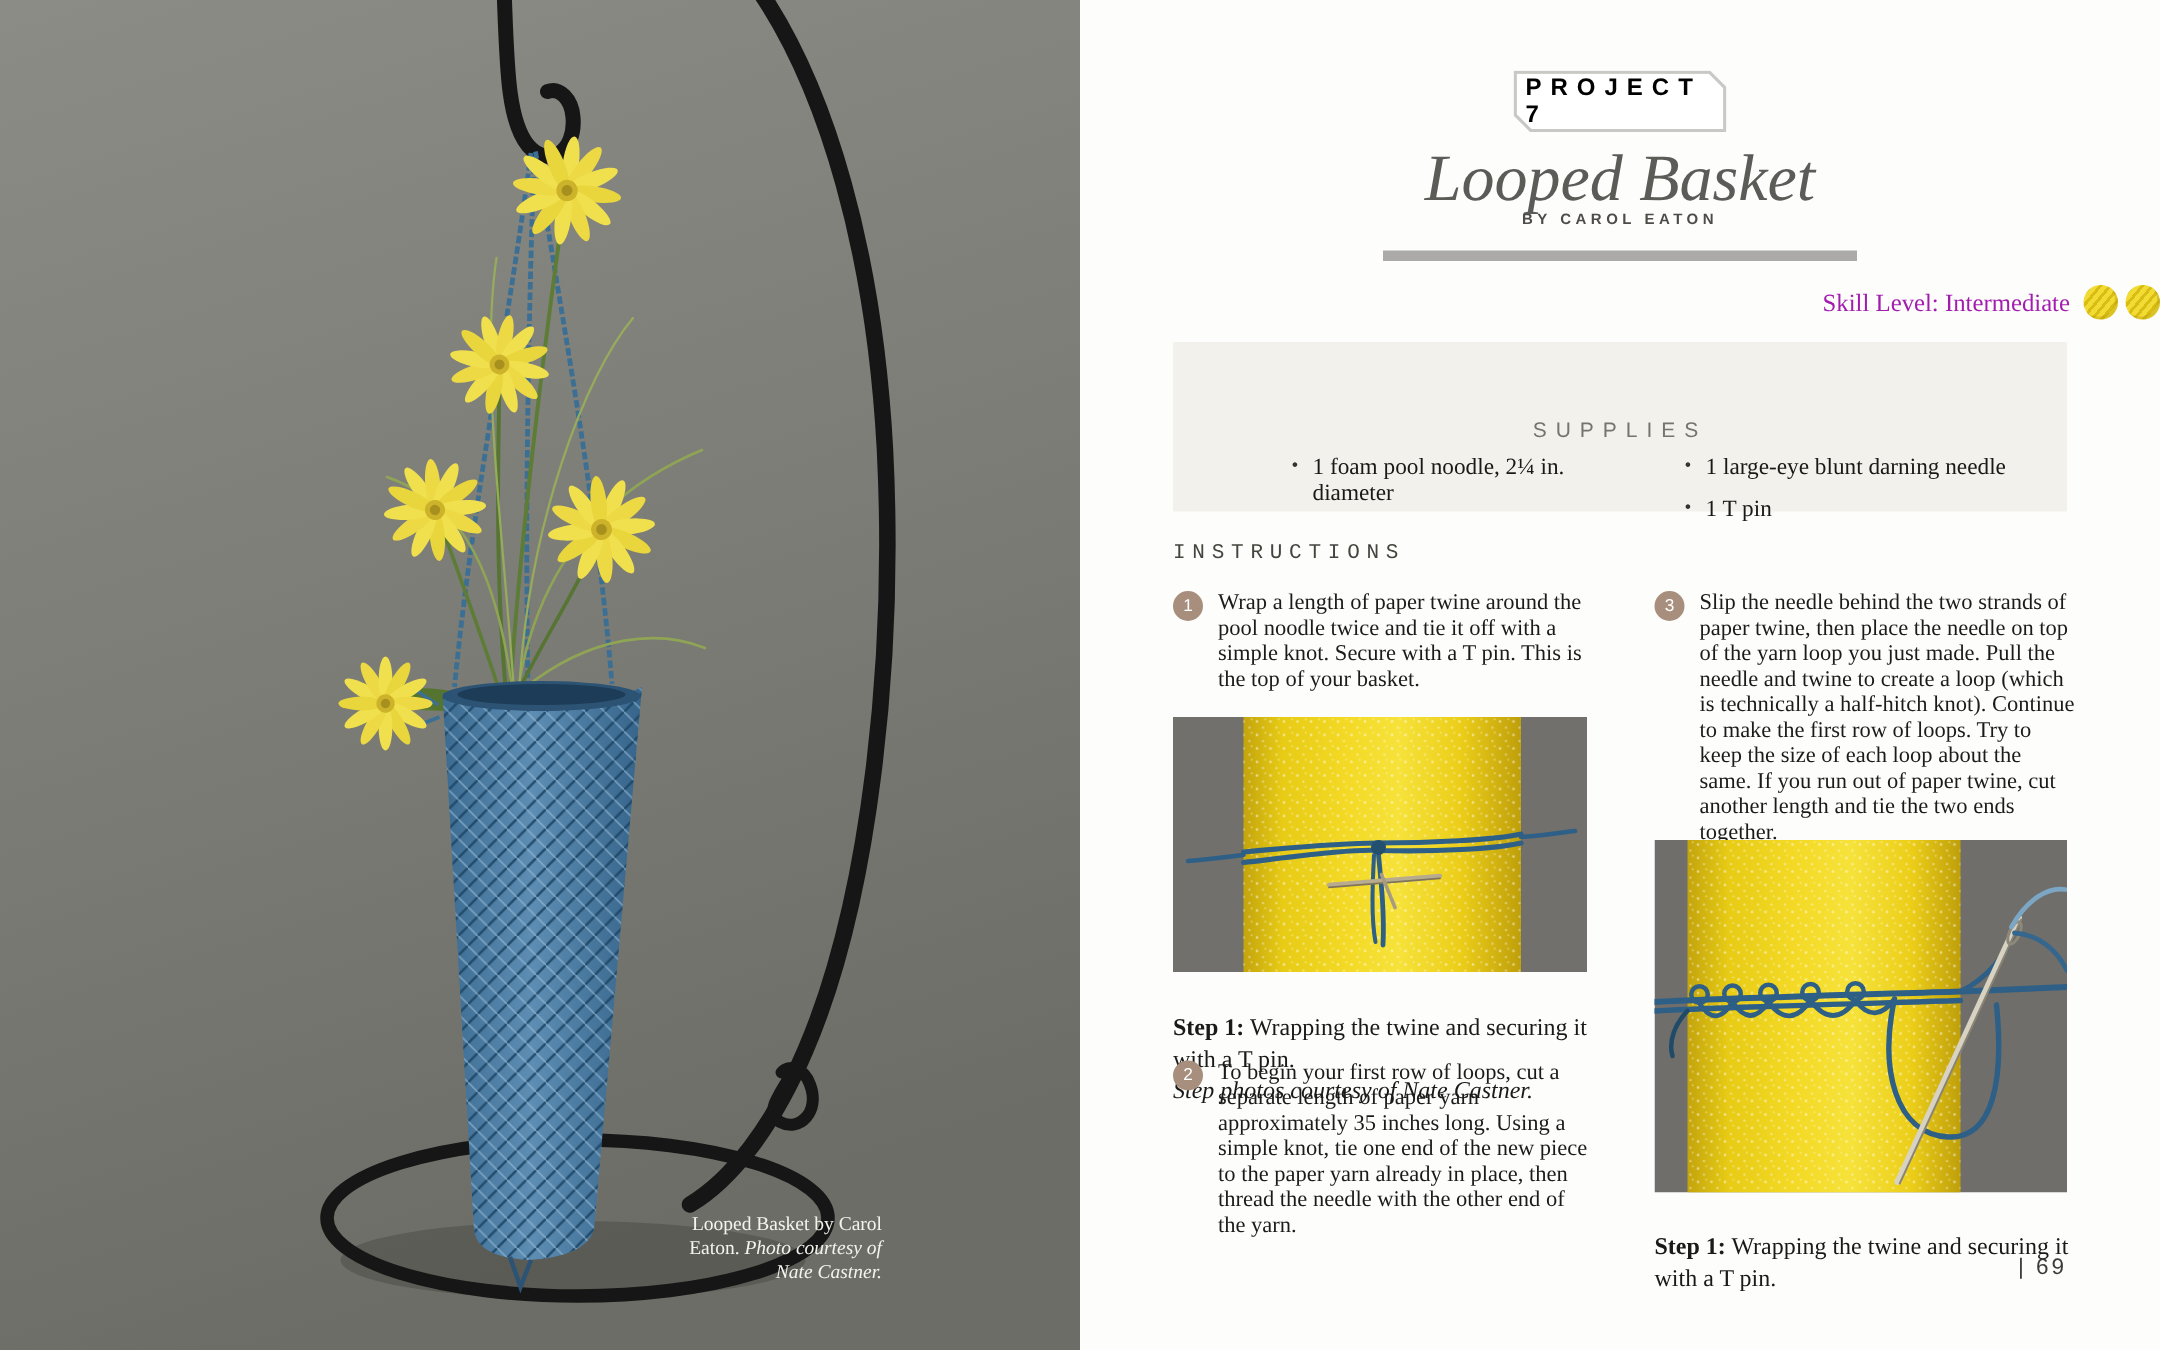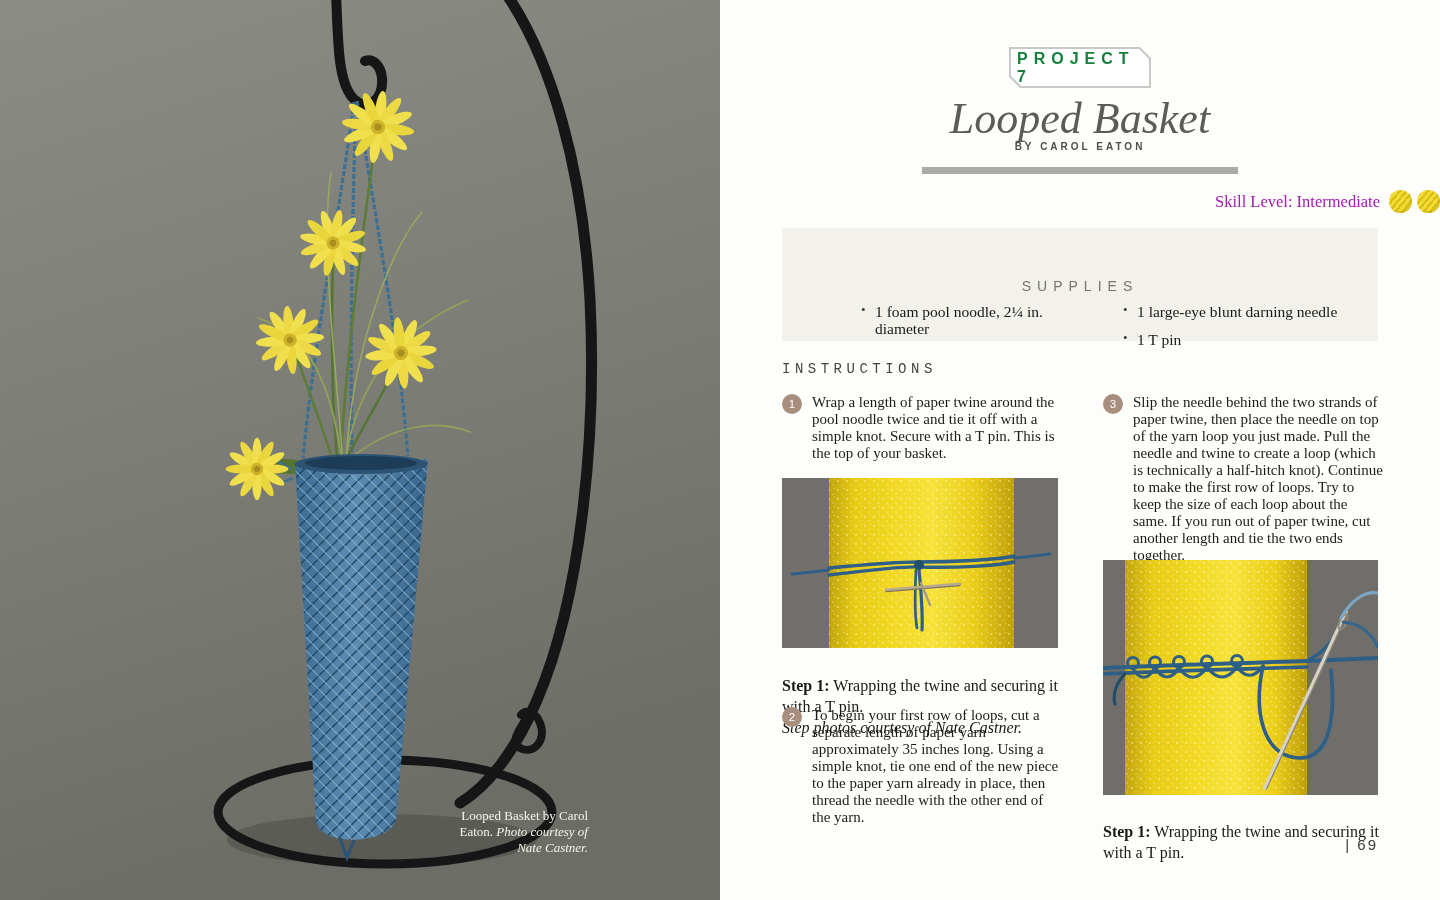--- a/index.html
+++ b/index.html
@@ -18,21 +18,21 @@
   .page { position:absolute; left:720px; top:0; width:720px; height:900px; background:#fdfdfb; }
 
   .badge { position:absolute; left:50%; top:47px; transform:translateX(-50%);
            width:142px; height:41px;
            background:#c8c8c4;
            clip-path:polygon(0 0, calc(100% - 11px) 0, 100% 11px, 100% 100%, 11px 100%, 0 calc(100% - 11px)); }
   .badge-inner { position:absolute; inset:2px; background:#ffffff;
            clip-path:polygon(0 0, calc(100% - 10px) 0, 100% 10px, 100% 100%, 10px 100%, 0 calc(100% - 10px));
            display:flex; align-items:center; justify-content:center; }
   .badge-label { font-family:"Liberation Sans", sans-serif; font-size:16px; letter-spacing:6px;
-           padding-left:6px; color:#15803d; font-weight:bold; }
+           padding-left:6px; color:#000000; font-weight:bold; }
 
   .title { position:absolute; top:93px; left:0; width:100%; text-align:center;
            font-style:italic; font-size:44px; color:#5b5b58; }
   .byline { position:absolute; top:141px; left:0; width:100%; text-align:center;
            font-family:"Liberation Sans", sans-serif; font-size:10px; letter-spacing:3px;
            color:#4e4c49; font-weight:bold; }
   .divider { position:absolute; top:167px; left:50%; transform:translateX(-50%);
            width:316px; height:7px; background:#abahb removed; background:#abaaa8; }
 
   .skill { position:absolute; top:190px; left:0; width:100%; display:flex;

